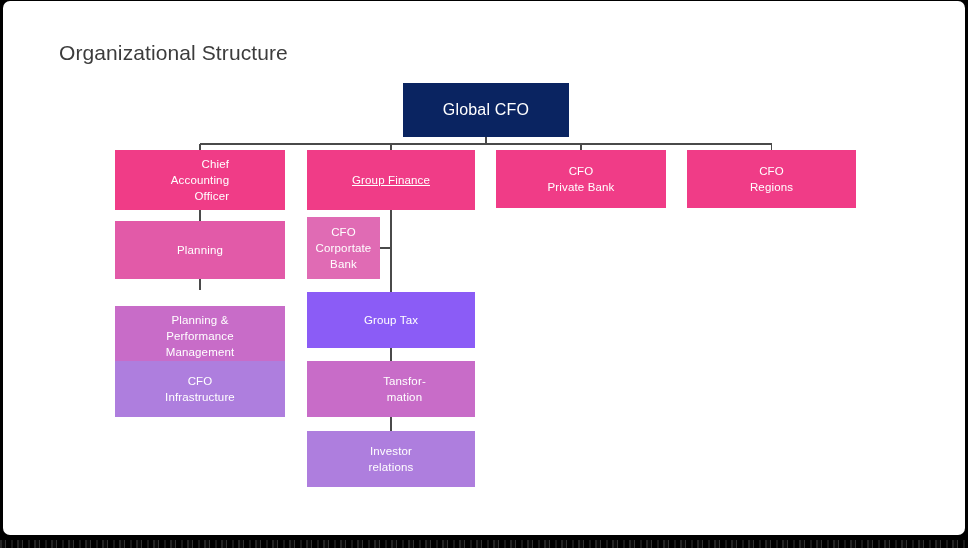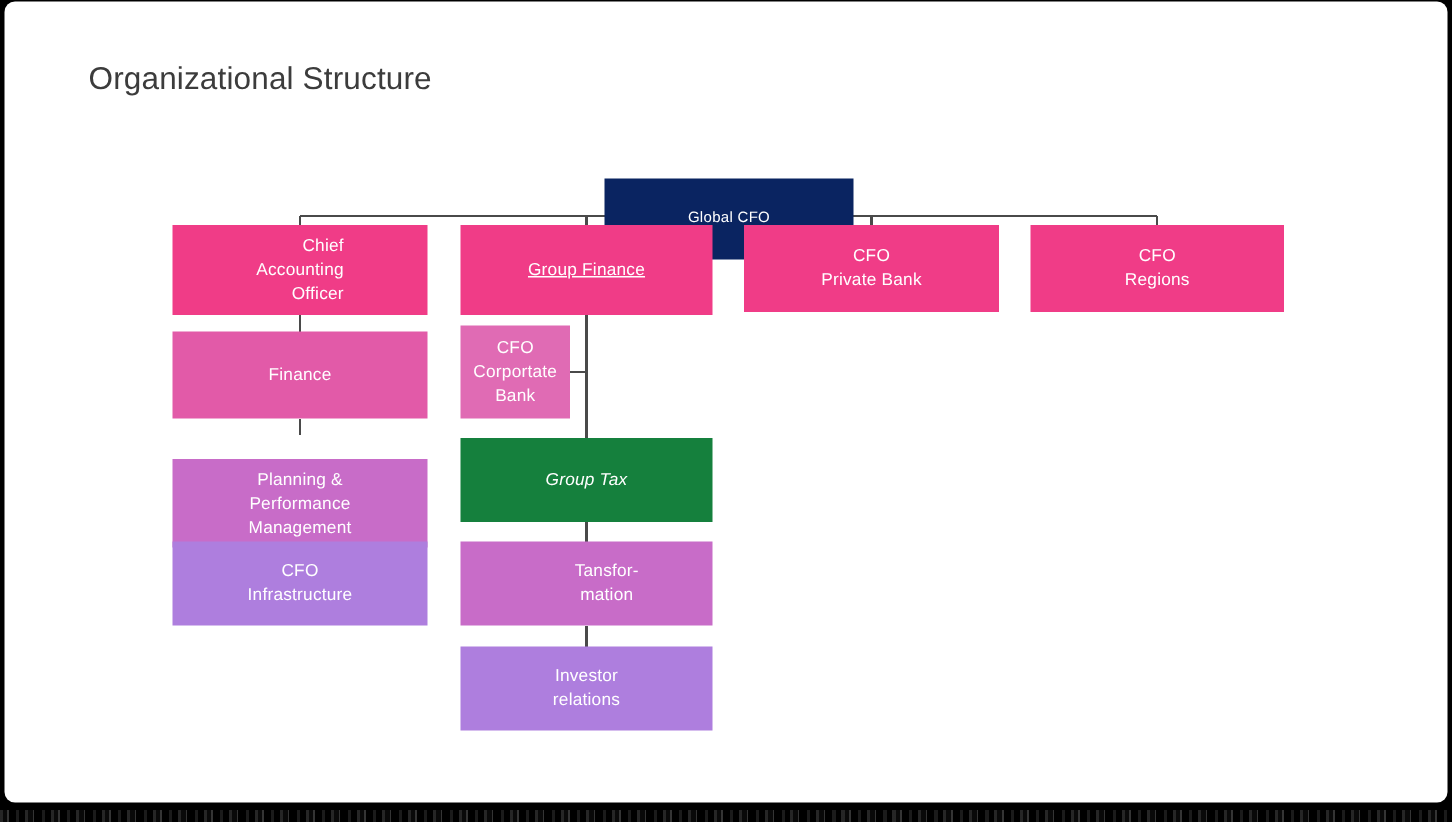--- a/index.html
+++ b/index.html
@@ -92,23 +92,22 @@
     font-weight: 400;
     letter-spacing: 0.15px;
     padding: 2px 4px;
     z-index: 2;
   }
   .node .node-label {
     display: block;
     white-space: pre-line;
   }
   .node-root {
-    font-size: 10px;
+    font-size: 16px;
     letter-spacing: 0.2px;
-    margin-top: 36px;
   }
 </style>
 </head>
 <body>
 
 <div id="screen">
 
   <div id="slide-card">
 
     <div id="page-title">Organizational Structure</div>
@@ -158,41 +157,41 @@
         <span class="node-label">CFO
 Private Bank</span>
       </div>
 
       <div class="node" style="left:684px; top:149px; width:169px; height:58px; background:#f03c87;">
         <span class="node-label">CFO
 Regions</span>
       </div>
 
       <div class="node" style="left:112px; top:220px; width:170px; height:58px; background:#e25aa8;">
-        <span class="node-label">Finance</span>
+        <span class="node-label">Planning</span>
       </div>
 
       <div class="node" style="left:112px; top:305px; width:170px; height:59px; background:#c86cc8;">
         <span class="node-label">Planning &amp;
 Performance
 Management</span>
       </div>
 
       <div class="node" style="left:112px; top:360px; width:170px; height:56px; background:#ae7ede;">
         <span class="node-label">CFO
 Infrastructure</span>
       </div>
 
       <div class="node" style="left:304px; top:216px; width:73px; height:62px; background:#e06bb4;">
         <span class="node-label">CFO
 Corportate
 Bank</span>
       </div>
 
-      <div class="node" style="left:304px; top:291px; width:168px; height:56px; background:#15803d;font-style:italic;">
+      <div class="node" style="left:304px; top:291px; width:168px; height:56px; background:#8b5cf6;">
         <span class="node-label">Group Tax</span>
       </div>
 
       <div class="node" style="left:304px; top:360px; width:168px; height:56px; background:#c86cc8;padding-left:31px;">
         <span class="node-label">Tansfor-
 mation</span>
       </div>
 
       <div class="node" style="left:304px; top:430px; width:168px; height:56px; background:#ae7ede;">
         <span class="node-label">Investor

